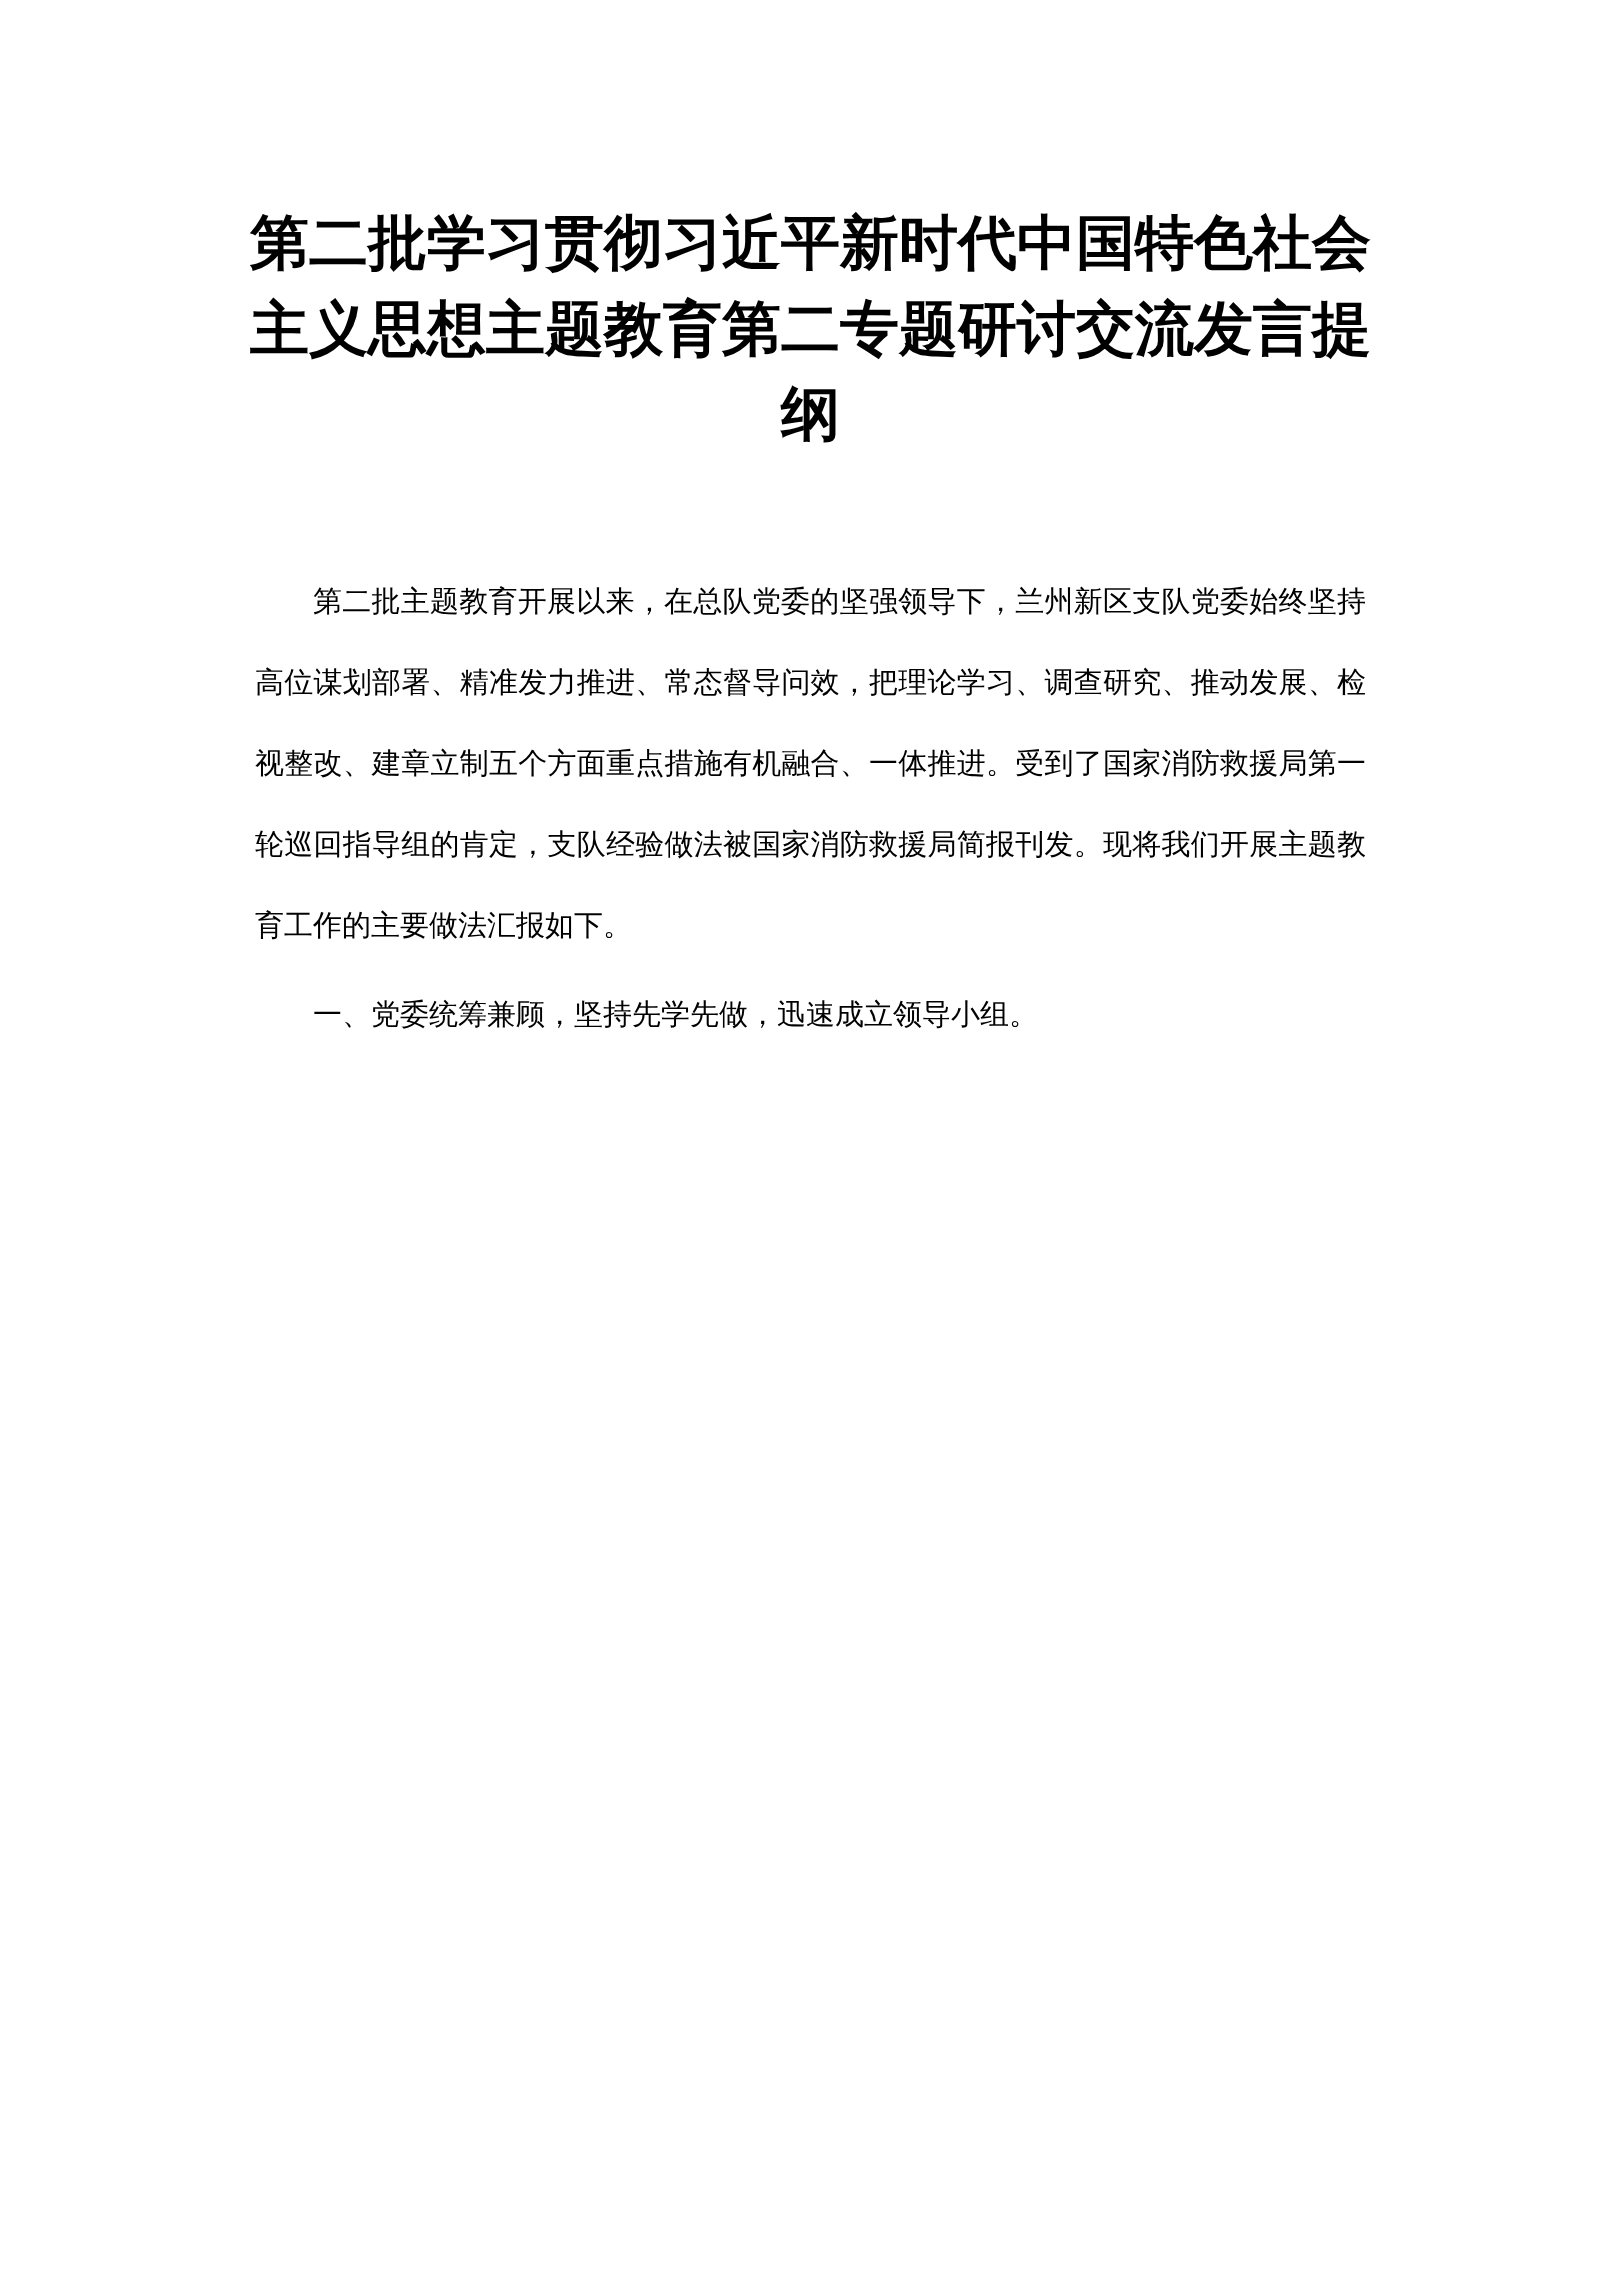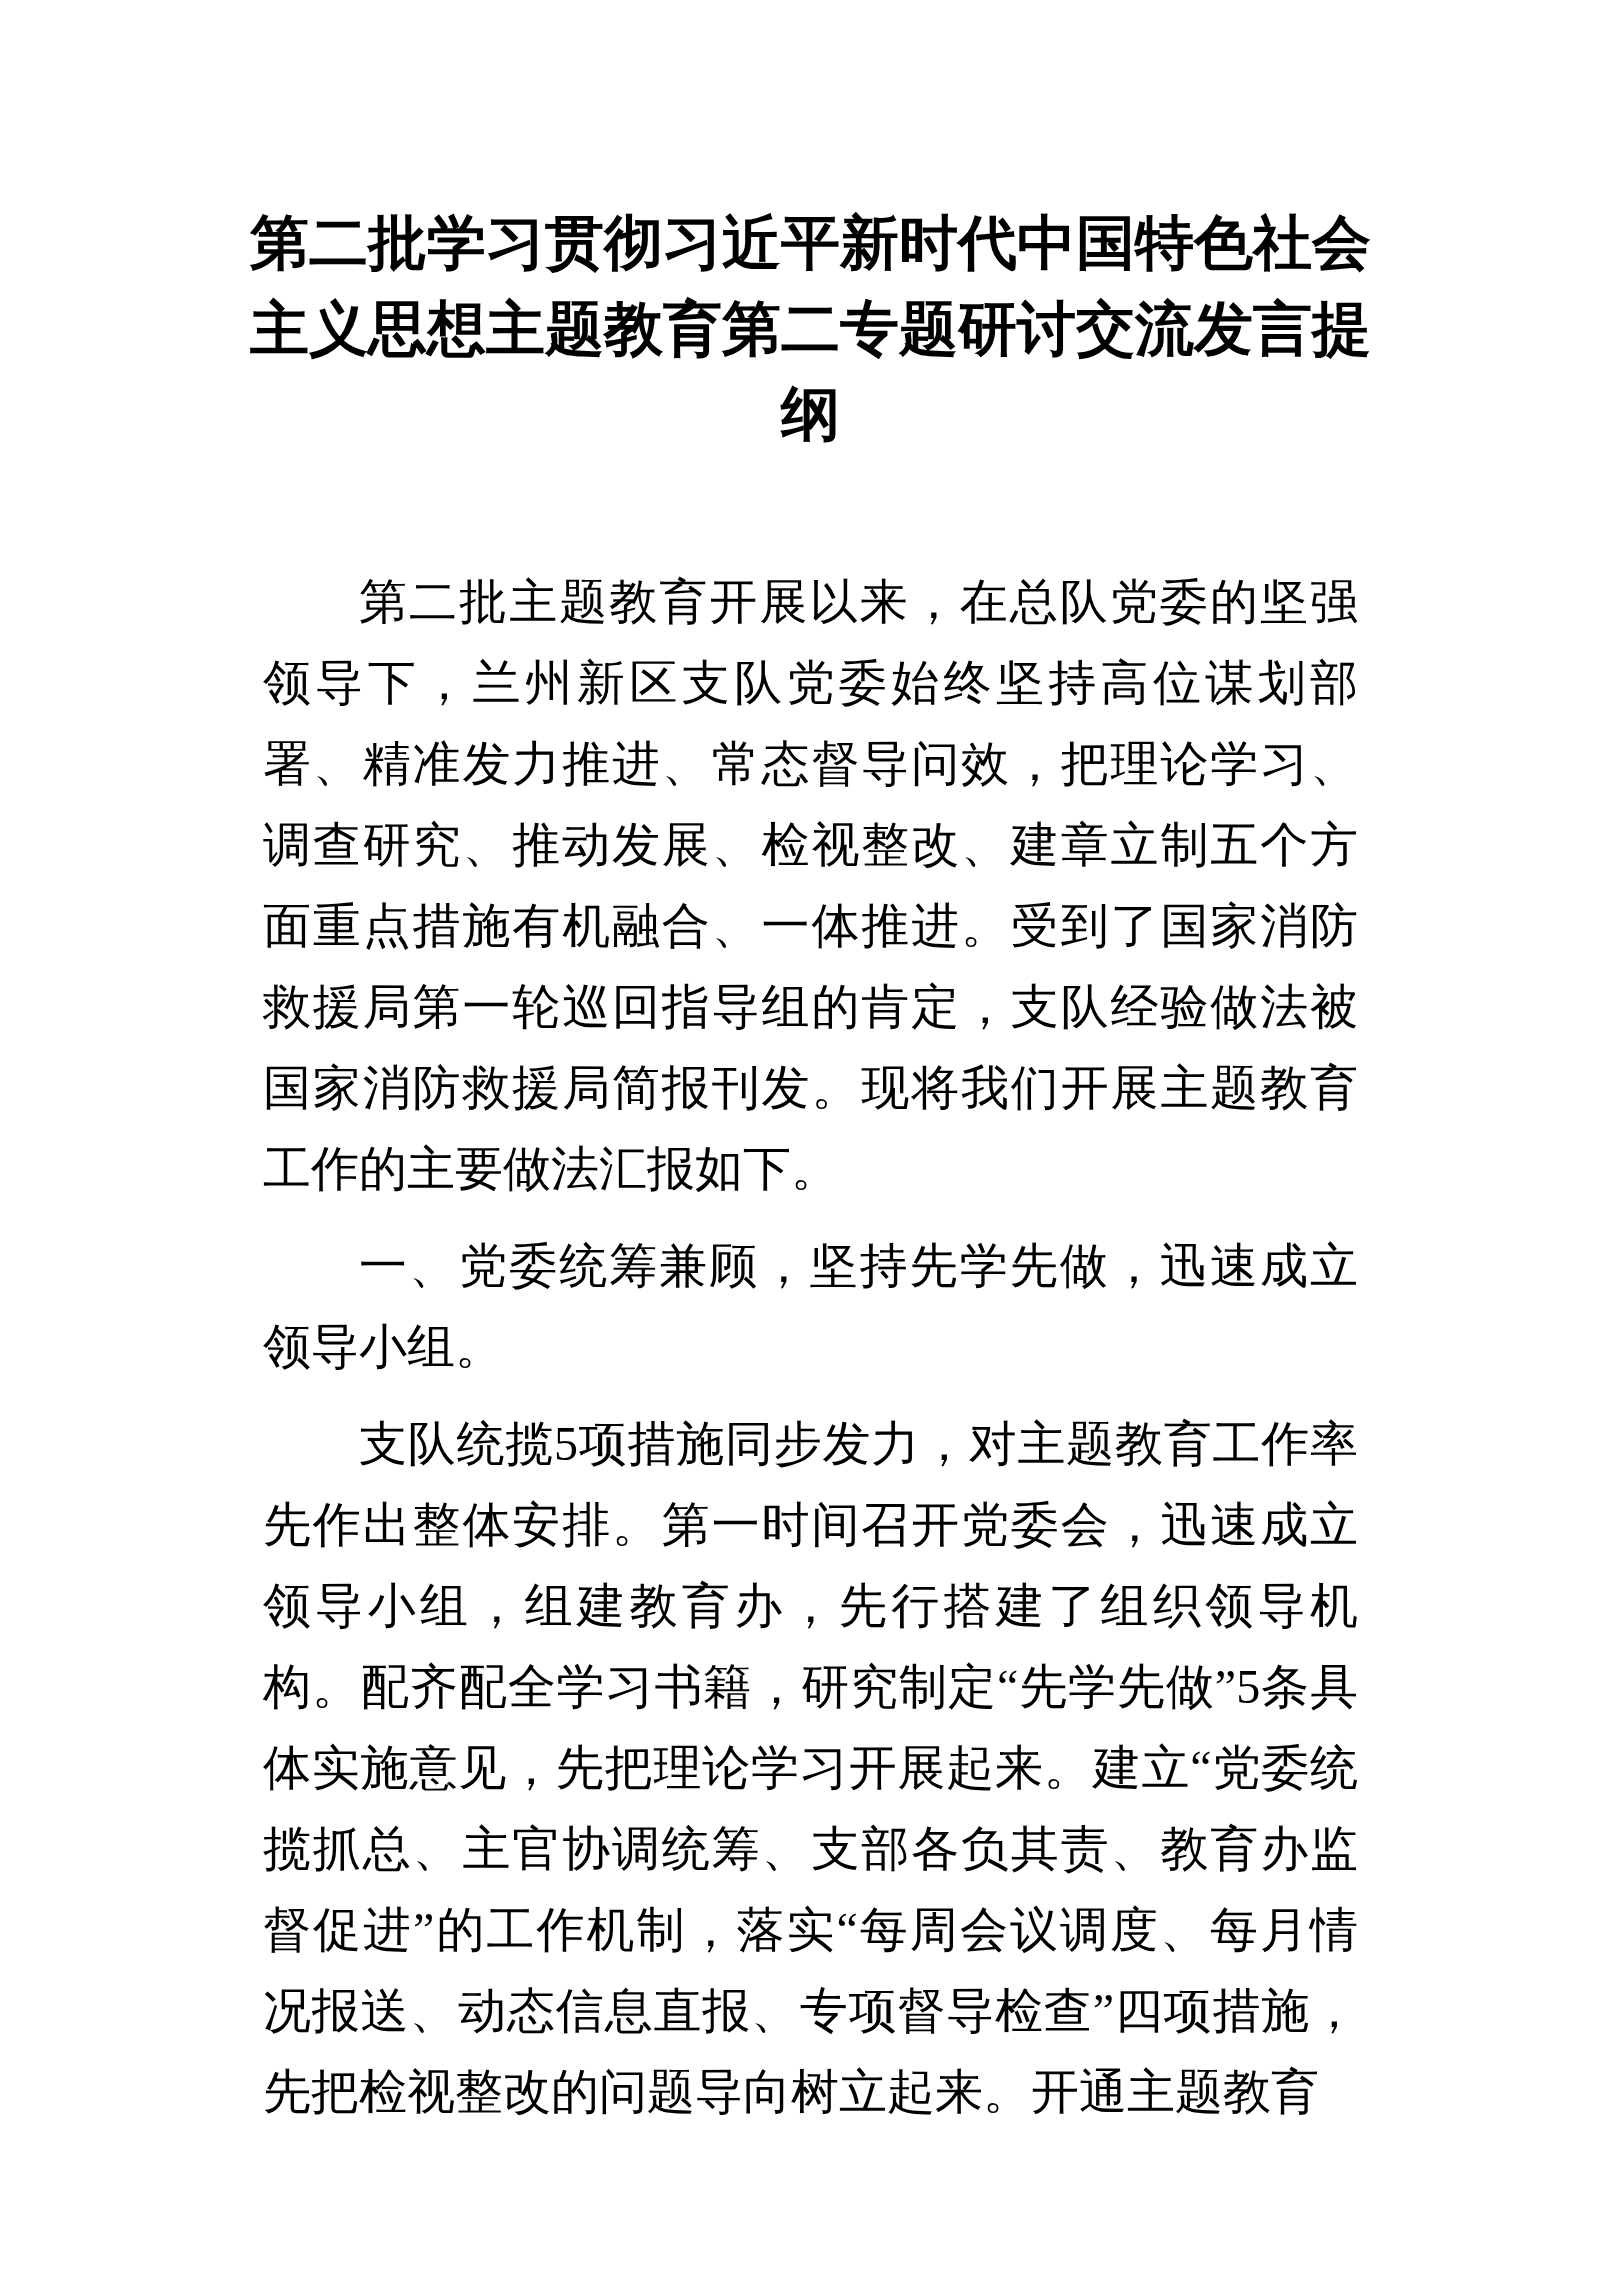--- a/index.html
+++ b/index.html
@@ -24,34 +24,33 @@
   .doc-title {
     margin: 0 0 103px 0;
     font-family: "Liberation Sans", "DejaVu Sans", sans-serif;
     font-weight: bold;
     font-size: 59px;
     line-height: 1.45;
     text-align: center;
     color: #000000;
   }
   .doc-body p {
-    margin: 16px;
-    font-size: 48px;
+    margin: 8px;
+    font-size: 29px;
     line-height: 81px;
     text-align: justify;
     text-indent: 2em;
     color: #000000;
-    font-family: Liberation Serif, serif;
+    font-family: Liberation Sans, sans-serif;
   }
 </style>
 </head>
 <body>
 
 <div class="page">
   <h1 class="doc-title">第二批学习贯彻习近平新时代中国特色社会主义思想主题教育第二专题研讨交流发言提纲</h1>
 
   <div class="doc-body">
     <p>第二批主题教育开展以来，在总队党委的坚强领导下，兰州新区支队党委始终坚持高位谋划部署、精准发力推进、常态督导问效，把理论学习、调查研究、推动发展、检视整改、建章立制五个方面重点措施有机融合、一体推进。受到了国家消防救援局第一轮巡回指导组的肯定，支队经验做法被国家消防救援局简报刊发。现将我们开展主题教育工作的主要做法汇报如下。</p>
     <p>一、党委统筹兼顾，坚持先学先做，迅速成立领导小组。</p>
-    <p>支队统揽5项措施同步发力，对主题教育工作率先作出整体安排。第一时间召开党委会，迅速成立领导小组，组建教育办，先行搭建了组织领导机构。配齐配全学习书籍，研究制定“先学先做”5条具体实施意见，先把理论学习开展起来。建立“党委统揽抓总、主官协调统筹、支部各负其责、教育办监督促进”的工作机制，落实“每周会议调度、每月情况报送、动态信息直报、专项督导检查”四项措施，先把检视整改的问题导向树立起来。开通主题教育</p>
   </div>
 </div>
 
 
 </body></html>

